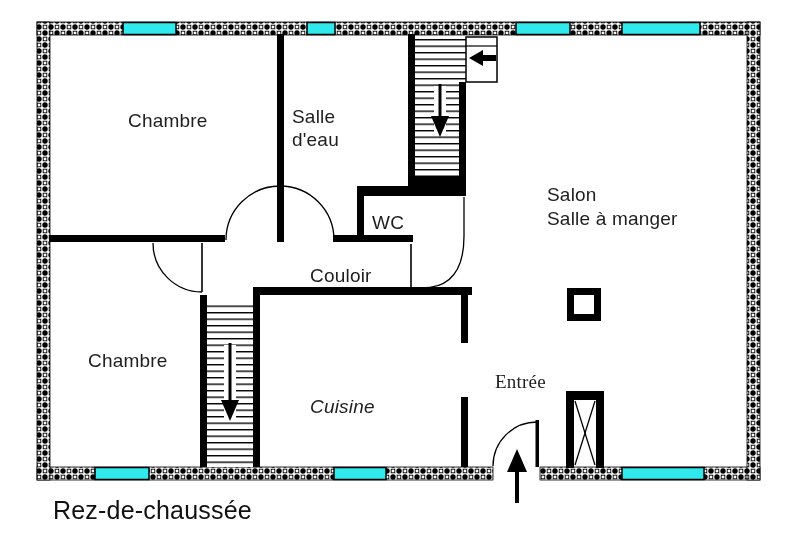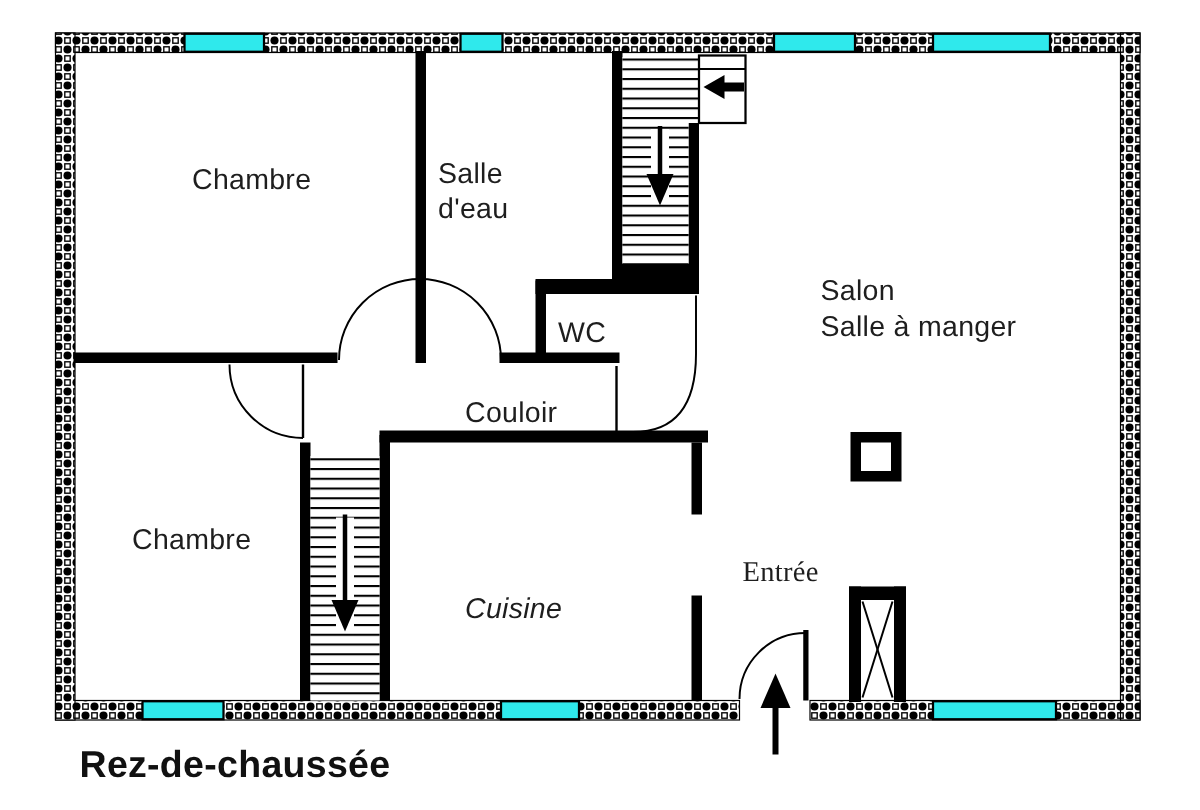--- a/index.html
+++ b/index.html
@@ -2,21 +2,21 @@
 <html><head>
 <meta charset="utf-8">
 <style>
   html,body{margin:0;padding:0;background:#ffffff;}
   .stage{position:relative;width:800px;height:540px;background:#ffffff;overflow:hidden;
          font-family:"Liberation Sans", sans-serif;}
   .plan-svg{position:absolute;left:0;top:0;}
   .room-label{position:absolute;color:#1e1e1e;font-size:19px;line-height:23px;
               white-space:pre-line;letter-spacing:0.2px;}
   .plan-title{position:absolute;left:53px;top:496px;color:#111;font-size:25px;
-              font-weight:bold;letter-spacing:0.2px;}
+              font-weight:normal;letter-spacing:0.2px;}
 </style>
 </head>
 <body>
 
 <div class="stage">
 
 <svg class="plan-svg" width="800" height="540" viewBox="0 0 800 540">
   <defs>
     <pattern id="beads" width="12" height="12" patternUnits="userSpaceOnUse">
       <rect width="12" height="12" fill="#ffffff"></rect>

